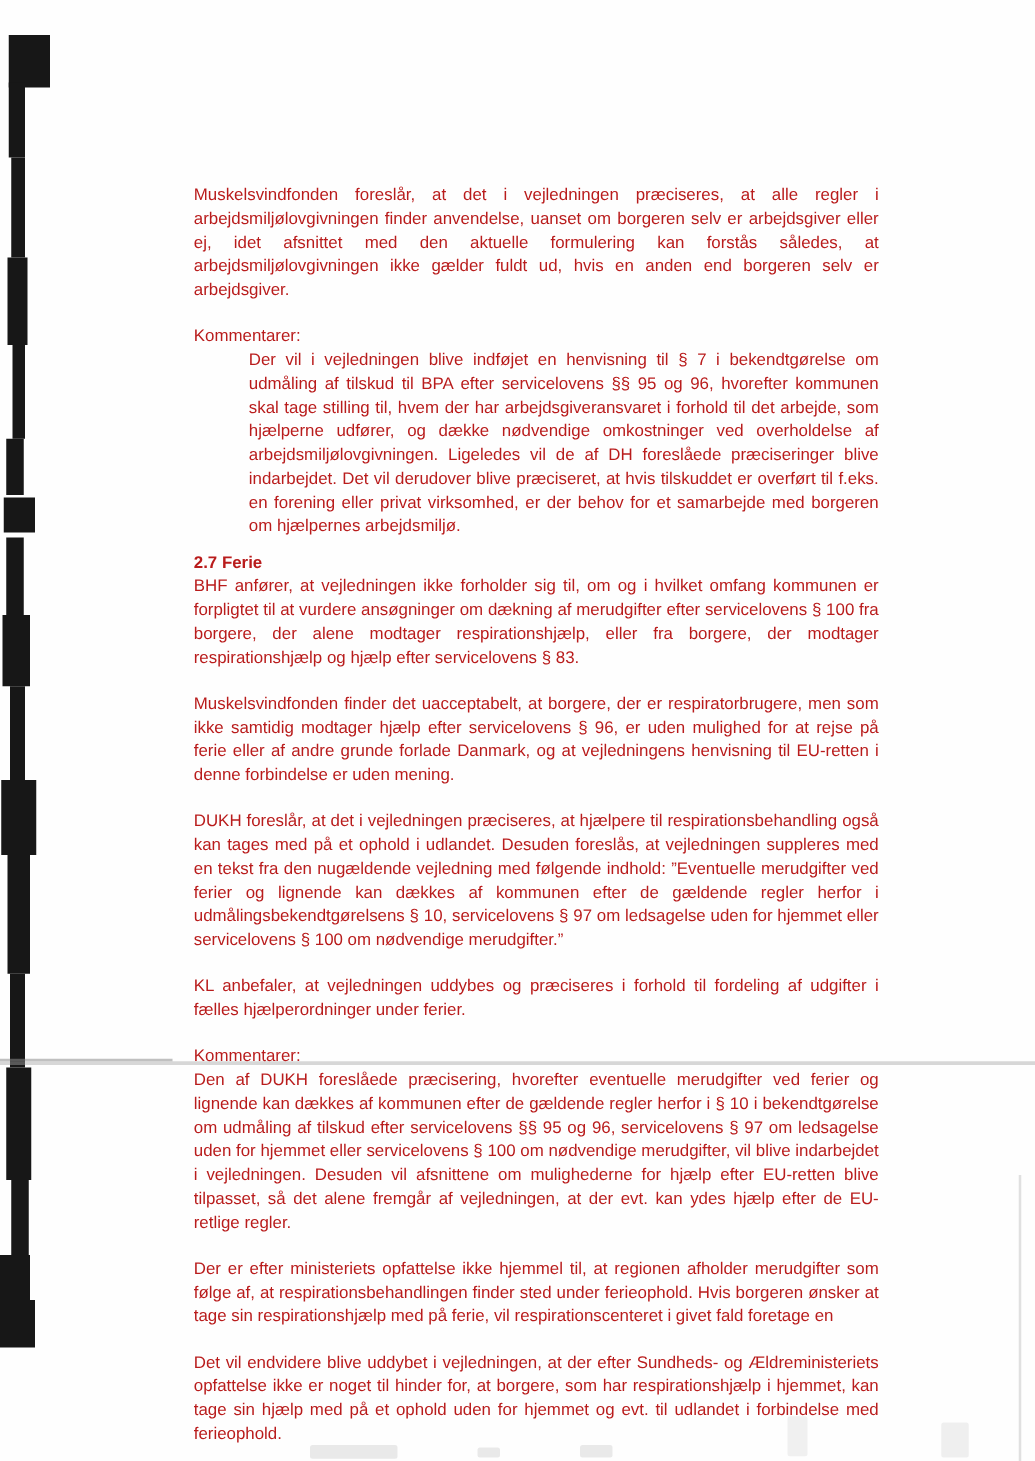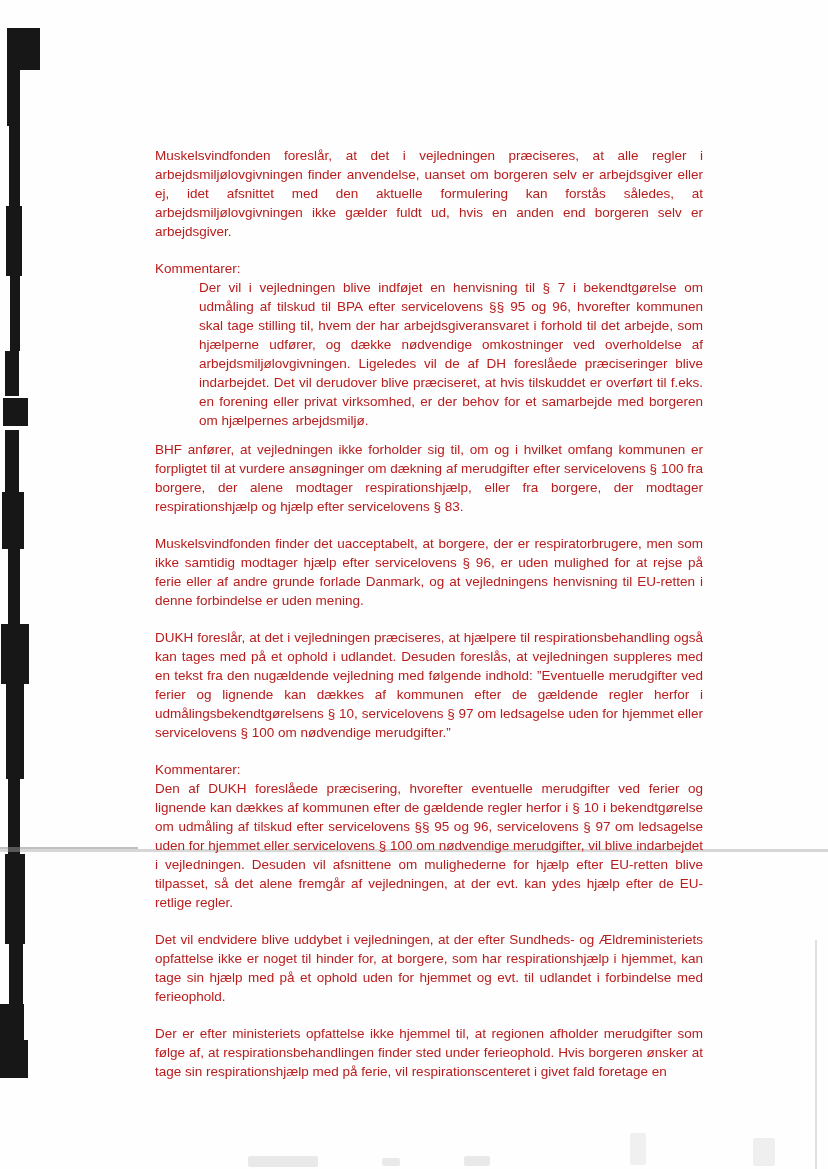--- a/index.html
+++ b/index.html
@@ -121,28 +121,30 @@
     <div class="smudge" style="left:630px; top:1133px; width:16px; height:32px; background:#f0f0f0;"></div>
     <div class="smudge" style="left:753px; top:1138px; width:22px; height:28px; background:#efefef;"></div>
   </div>
 
   <div class="content">
     <p>Muskelsvindfonden foreslår, at det i vejledningen præciseres, at alle regler i arbejdsmiljølovgivningen finder anvendelse, uanset om borgeren selv er arbejdsgiver eller ej, idet afsnittet med den aktuelle formulering kan forstås således, at arbejdsmiljølovgivningen ikke gælder fuldt ud, hvis en anden end borgeren selv er arbejdsgiver.</p>
 
     <p class="italic tight">Kommentarer:</p>
     <p class="italic small-gap">Der vil i vejledningen blive indføjet en henvisning til § 7 i bekendtgørelse om udmåling af tilskud til BPA efter servicelovens §§ 95 og 96, hvorefter kommunen skal tage stilling til, hvem der har arbejdsgiveransvaret i forhold til det arbejde, som hjælperne udfører, og dække nødvendige omkostninger ved overholdelse af arbejdsmiljølovgivningen. Ligeledes vil de af DH foreslåede præciseringer blive indarbejdet. Det vil derudover blive præciseret, at hvis tilskuddet er overført til f.eks. en forening eller privat virksomhed, er der behov for et samarbejde med borgeren om hjælpernes arbejdsmiljø.</p>
 
+    <p class="heading tight">2.7 Ferie</p>
     <p>BHF anfører, at vejledningen ikke forholder sig til, om og i hvilket omfang kommunen er forpligtet til at vurdere ansøgninger om dækning af merudgifter efter servicelovens § 100 fra borgere, der alene modtager respirationshjælp, eller fra borgere, der modtager respirationshjælp og hjælp efter servicelovens § 83.</p>
 
     <p>Muskelsvindfonden finder det uacceptabelt, at borgere, der er respiratorbrugere, men som ikke samtidig modtager hjælp efter servicelovens § 96, er uden mulighed for at rejse på ferie eller af andre grunde forlade Danmark, og at vejledningens henvisning til EU-retten i denne forbindelse er uden mening.</p>
 
     <p>DUKH foreslår, at det i vejledningen præciseres, at hjælpere til respirationsbehandling også kan tages med på et ophold i udlandet. Desuden foreslås, at vejledningen suppleres med en tekst fra den nugældende vejledning med følgende indhold: ”Eventuelle merudgifter ved ferier og lignende kan dækkes af kommunen efter de gældende regler herfor i udmålingsbekendtgørelsens § 10, servicelovens § 97 om ledsagelse uden for hjemmet eller servicelovens § 100 om nødvendige merudgifter.”</p>
 
+    <p>KL anbefaler, at vejledningen uddybes og præciseres i forhold til fordeling af udgifter i fælles hjælperordninger under ferier.</p>
 
     <p class="italic tight">Kommentarer:</p>
     <p class="italic">Den af DUKH foreslåede præcisering, hvorefter eventuelle merudgifter ved ferier og lignende kan dækkes af kommunen efter de gældende regler herfor i § 10 i bekendtgørelse om udmåling af tilskud efter servicelovens §§ 95 og 96, servicelovens § 97 om ledsagelse uden for hjemmet eller servicelovens § 100 om nødvendige merudgifter, vil blive indarbejdet i vejledningen. Desuden vil afsnittene om mulighederne for hjælp efter EU-retten blive tilpasset, så det alene fremgår af vejledningen, at der evt. kan ydes hjælp efter de EU-retlige regler.</p>
 
+    <p class="italic">Der er efter ministeriets opfattelse ikke hjemmel til, at regionen afholder merudgifter som følge af, at respirationsbehandlingen finder sted under ferieophold. Hvis borgeren ønsker at tage sin respirationshjælp med på ferie, vil respirationscenteret i givet fald foretage en</p>
+
     <p class="italic">Det vil endvidere blive uddybet i vejledningen, at der efter Sundheds- og Ældreministeriets opfattelse ikke er noget til hinder for, at borgere, som har respirationshjælp i hjemmet, kan tage sin hjælp med på et ophold uden for hjemmet og evt. til udlandet i forbindelse med ferieophold.</p>
-
-    <p class="italic">Der er efter ministeriets opfattelse ikke hjemmel til, at regionen afholder merudgifter som følge af, at respirationsbehandlingen finder sted under ferieophold. Hvis borgeren ønsker at tage sin respirationshjælp med på ferie, vil respirationscenteret i givet fald foretage en</p>
   </div>
 
 </div>
 
 </body></html>

